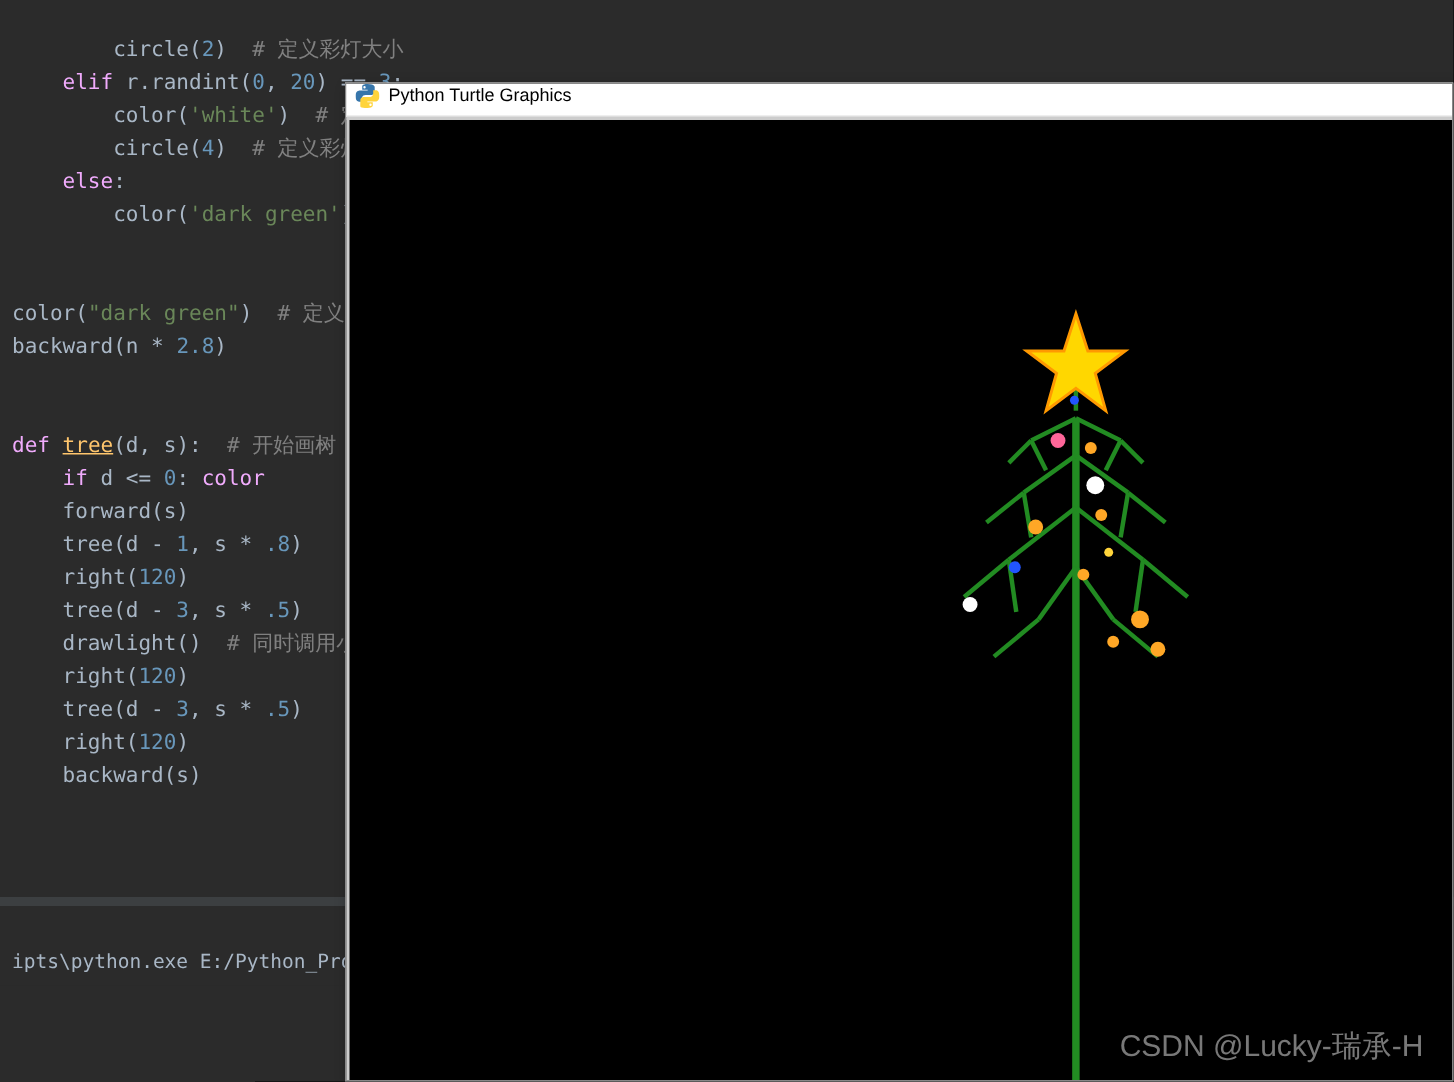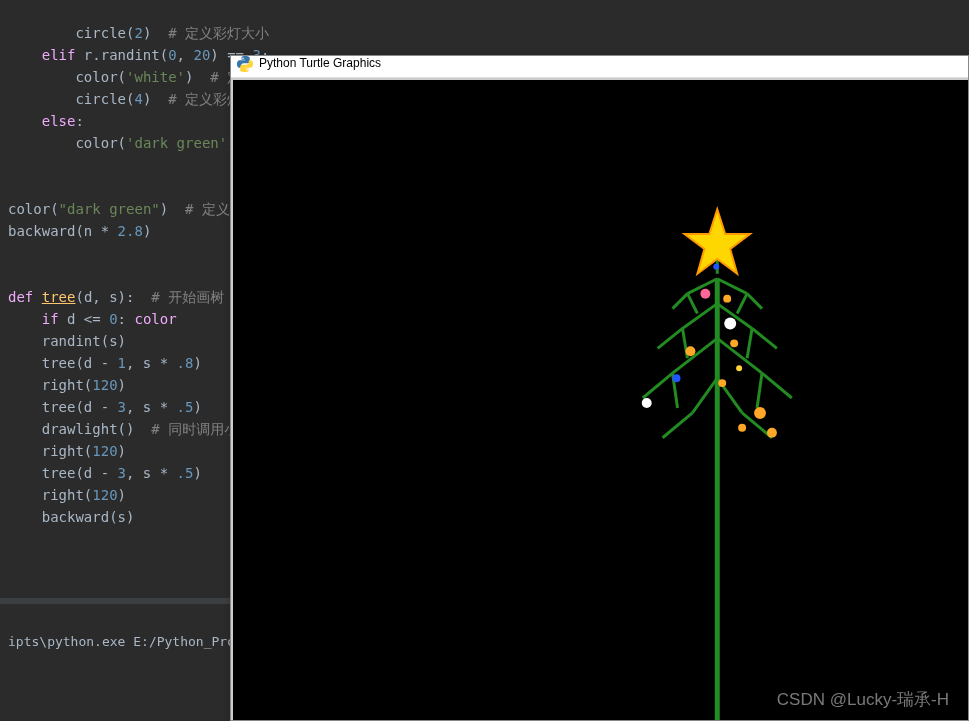--- a/index.html
+++ b/index.html
@@ -69,21 +69,21 @@
       border: 2px solid #ccc;
       border-right: none;
       border-bottom: none;
     }
     .watermark {
       position: absolute;
       right: 20px;
       bottom: 10px;
       color: rgba(200,200,200,0.6);
       font-family: sans-serif;
-      font-size: 17px;
+      font-size: 20px;
       z-index: 100;
     }
   </style>
 </head>
 <body>
 
 <div class="editor">
 <span>        <span>circle</span><span>(</span><span class="num">2</span><span>)</span><span class="cmt">  # 定义彩灯大小</span></span>
 <span>    <span class="kw">elif</span><span> r.randint(</span><span class="num">0</span><span>, </span><span class="num">20</span><span>) == </span><span class="num">3</span><span>:</span></span>
 <span>        <span>color</span><span>(</span><span class="str">'white'</span><span>)</span><span class="cmt">  # 定义第四种颜色</span></span>
@@ -91,21 +91,21 @@
 <span>    <span class="kw">else</span><span>:</span></span>
 <span>        <span>color</span><span>(</span><span class="str">'dark green'</span><span>)</span></span>
 <span> </span>
 <span> </span>
 <span><span>color</span><span>(</span><span class="str">"dark green"</span><span>)</span><span class="cmt">  # 定义树枝</span></span>
 <span><span>backward</span><span>(n * </span><span class="num">2.8</span><span>)</span></span>
 <span> </span>
 <span> </span>
 <span><span class="kw">def</span><span> </span><span class="fn">tree</span><span>(d, s):</span><span class="cmt">  # 开始画树</span></span>
 <span>    <span class="kw">if</span><span> d &lt;= </span><span class="num">0</span><span>: </span><span class="kw">color</span></span>
-<span>    <span>randint(s)</span></span>
+<span>    <span>forward(s)</span></span>
 <span>    <span>tree(d - </span><span class="num">1</span><span>, s * </span><span class="num">.8</span><span>)</span></span>
 <span>    <span>right(</span><span class="num">120</span><span>)</span></span>
 <span>    <span>tree(d - </span><span class="num">3</span><span>, s * </span><span class="num">.5</span><span>)</span></span>
 <span>    <span>drawlight()</span><span class="cmt">  # 同时调用小彩</span></span>
 <span>    <span>right(</span><span class="num">120</span><span>)</span></span>
 <span>    <span>tree(d - </span><span class="num">3</span><span>, s * </span><span class="num">.5</span><span>)</span></span>
 <span>    <span>right(</span><span class="num">120</span><span>)</span></span>
 <span>    <span>backward(s)</span></span>
 </div>
 

